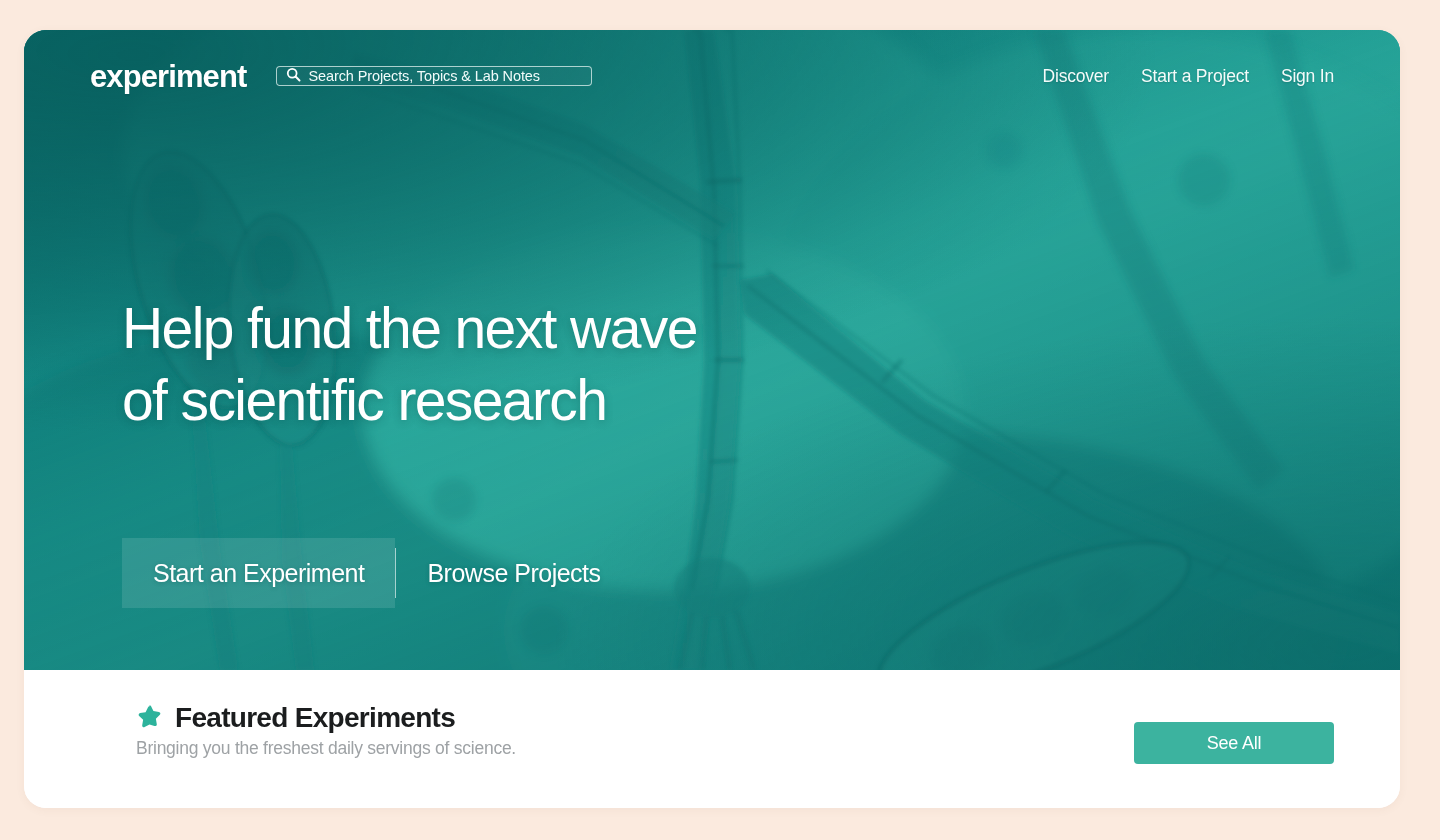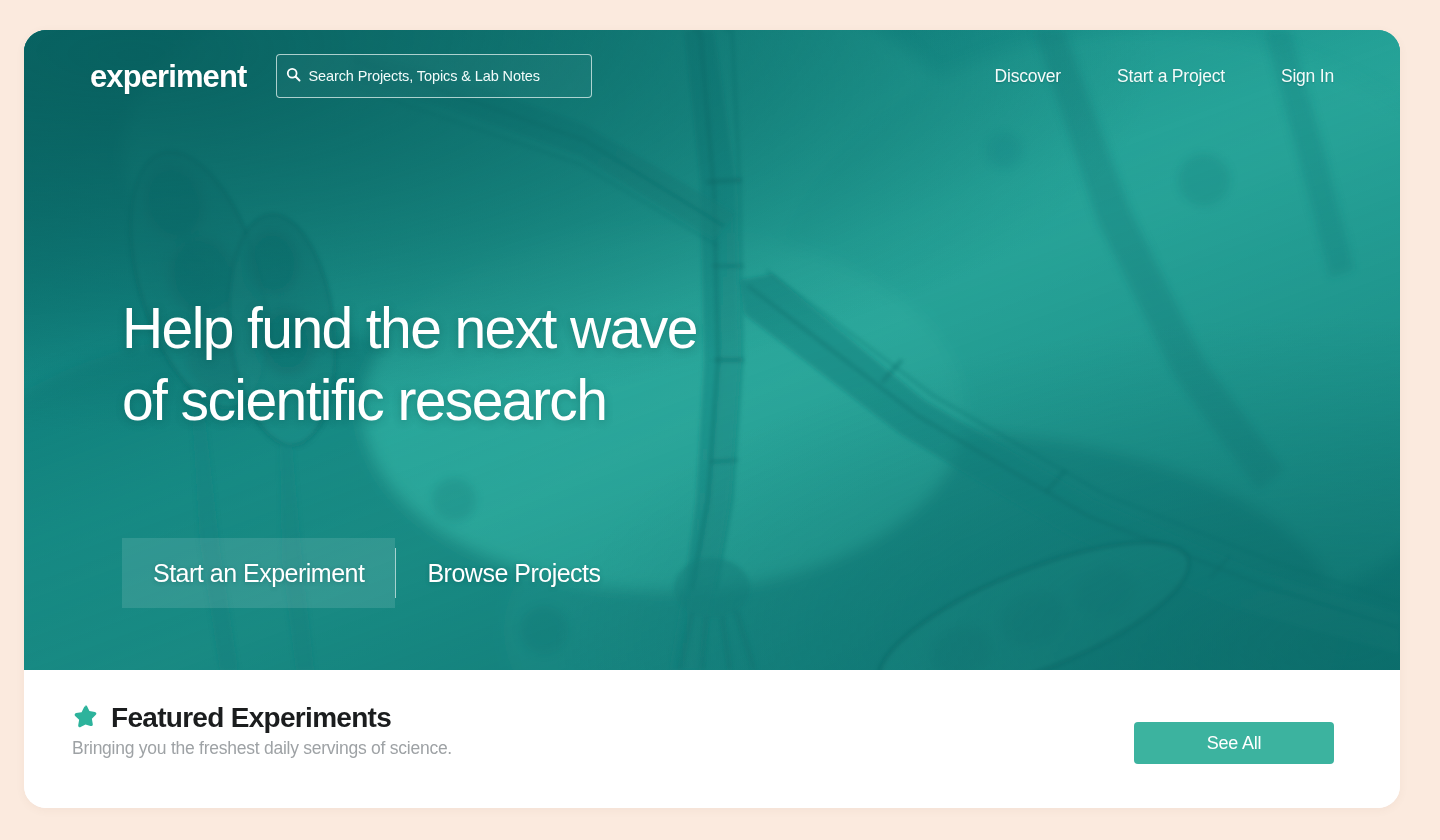--- a/index.html
+++ b/index.html
@@ -73,21 +73,21 @@
     font-weight: 700;
     letter-spacing: -0.9px;
     line-height: 1;
     white-space: nowrap;
     text-shadow: 0 1px 2px rgba(0,0,0,0.13);
   }
 
   #search-box {
     margin-left: 30px;
     width: 316px;
-    height: 44px;
+    height: 20px;
     border: 1px solid rgba(233, 246, 244, 0.72);
     border-radius: 4px;
     display: flex;
     align-items: center;
     padding: 0 9px;
     gap: 7px;
     background: rgba(255,255,255,0.035);
   }
   .search-glyph { flex: 0 0 auto; display: block; }
   #search-input {
@@ -99,21 +99,21 @@
     font-family: "Liberation Sans", sans-serif;
     font-size: 14.5px;
     letter-spacing: -0.1px;
   }
   #search-input::placeholder { color: #f2fbfa; opacity: 1; }
 
   #nav-links {
     margin-left: auto;
     display: flex;
     align-items: center;
-    gap: 56px;
+    gap: 32px;
   }
   .nav-link {
     color: #f4fbfa;
     font-size: 17.5px;
     letter-spacing: -0.2px;
     white-space: nowrap;
     cursor: pointer;
     text-shadow: 0 1px 2px rgba(0,0,0,0.16);
   }
 
@@ -161,21 +161,21 @@
     width: 1px;
     margin: 10px 0;
     background: rgba(255,255,255,0.62);
   }
 
   
   #featured {
     position: relative;
     height: 138px;
     background: #ffffff;
-    padding: 0 66px 0 48px;
+    padding: 0 66px 0 112px;
     display: flex;
     align-items: flex-start;
   }
 
   #featured-text { padding-top: 32px; }
 
   #featured-heading {
     display: flex;
     align-items: center;
     gap: 12px;

